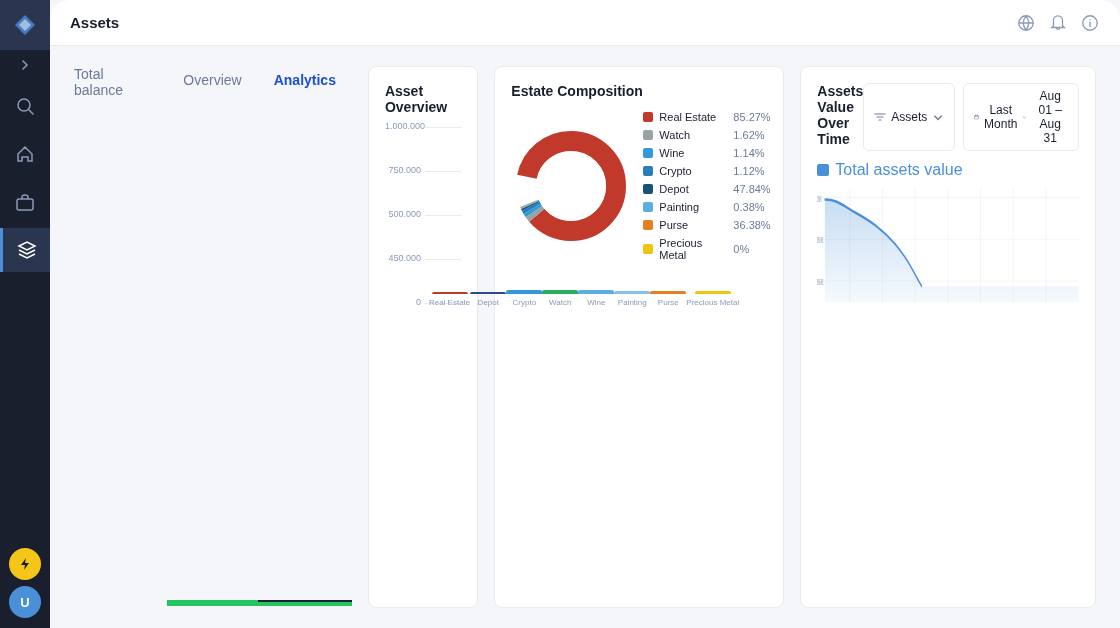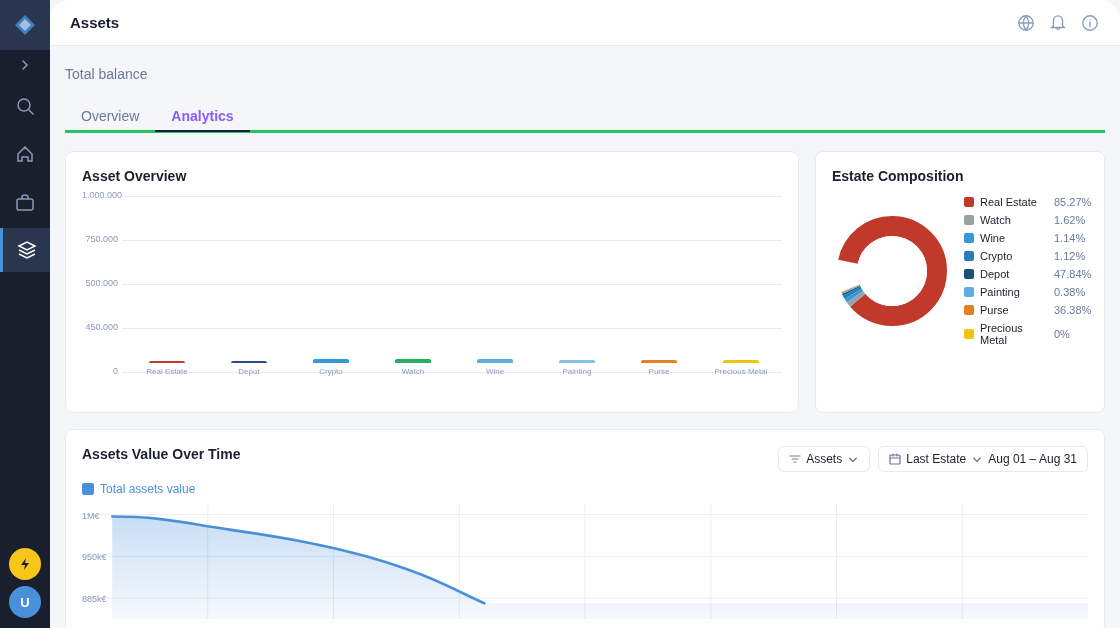--- a/index.html
+++ b/index.html
@@ -118,47 +118,47 @@
       height: 20px;
       display: flex;
       align-items: center;
       justify-content: center;
     }
 
     
     .content {
       flex: 1;
       overflow-y: auto;
-      padding: 20px 15px;
-      display: flex;
-      flex-direction: column;
+      padding: 20px 24px;
+      display: flex;
+      flex-direction: row;
       gap: 16px;
     }
 
     .balance-section { }
     .balance-label { font-size: 14px; color: #6b7a99; margin-bottom: 4px; }
     .balance-value { font-size: 36px; font-weight: 700; color: #1a1f2e; }
 
     
     .tabs {
       display: flex;
       gap: 0;
-      border-bottom: 3px solid #22c55e;
+      border-bottom: 6px solid #22c55e;
       margin-bottom: 2px;
     }
     .tab {
       padding: 6px 16px;
       font-size: 14px;
       color: #6b7a99;
       cursor: pointer;
       border-bottom: 2px solid transparent;
       margin-bottom: -2px;
     }
     .tab.active {
-      color: #8b5cf6;
+      color: #1d4ed8;
       font-weight: 600;
       border-bottom: 2px solid #1a1f2e;
     }
 
     
     .charts-row {
       display: flex;
       gap: 16px;
     }
 
@@ -276,21 +276,21 @@
       gap: 5px;
       padding: 5px 10px;
       border: 1px solid #e8eaed;
       border-radius: 6px;
       font-size: 12px;
       color: #1a1f2e;
       background: #fff;
       cursor: pointer;
     }
     .control-btn svg { width: 12px; height: 12px; color: #6b7a99; }
-    .legend-line { display: flex; align-items: center; gap: 6px; font-size: 12px; color: #4a90d9; margin-bottom: 8px; }
+    .legend-line { display: flex; align-items: center; gap: 6px; font-size: 16px; color: #4a90d9; margin-bottom: 8px; }
     .legend-line-dot { width: 12px; height: 12px; background: #4a90d9; border-radius: 2px; }
 
     
     .line-chart-area {
       position: relative;
       height: 115px;
     }
     .line-chart-area svg { width: 100%; height: 100%; }
   </style>
 </head>
@@ -520,21 +520,21 @@
             <span>Assets</span>
             <svg viewBox="0 0 10 10" fill="none" width="10" height="10">
               <path d="M2 4 L5 7 L8 4" stroke="#6b7a99" stroke-width="1.2"></path>
             </svg>
           </button>
           <button class="control-btn">
             <svg viewBox="0 0 12 12" fill="none">
               <rect x="1" y="2" width="10" height="9" rx="1" stroke="#6b7a99" stroke-width="1.2"></rect>
               <path d="M4 1 V3 M8 1 V3 M1 5 H11" stroke="#6b7a99" stroke-width="1.2" stroke-linecap="round"></path>
             </svg>
-            <span>Last Estate</span>
+            <span>Last Month</span>
             <svg viewBox="0 0 10 10" fill="none" width="10" height="10">
               <path d="M2 4 L5 7 L8 4" stroke="#6b7a99" stroke-width="1.2"></path>
             </svg>
             <span>Aug 01 – Aug 31</span>
           </button>
         </div>
       </div>
       <div class="legend-line">
         <div class="legend-line-dot"></div>
         <span>Total assets value</span>

